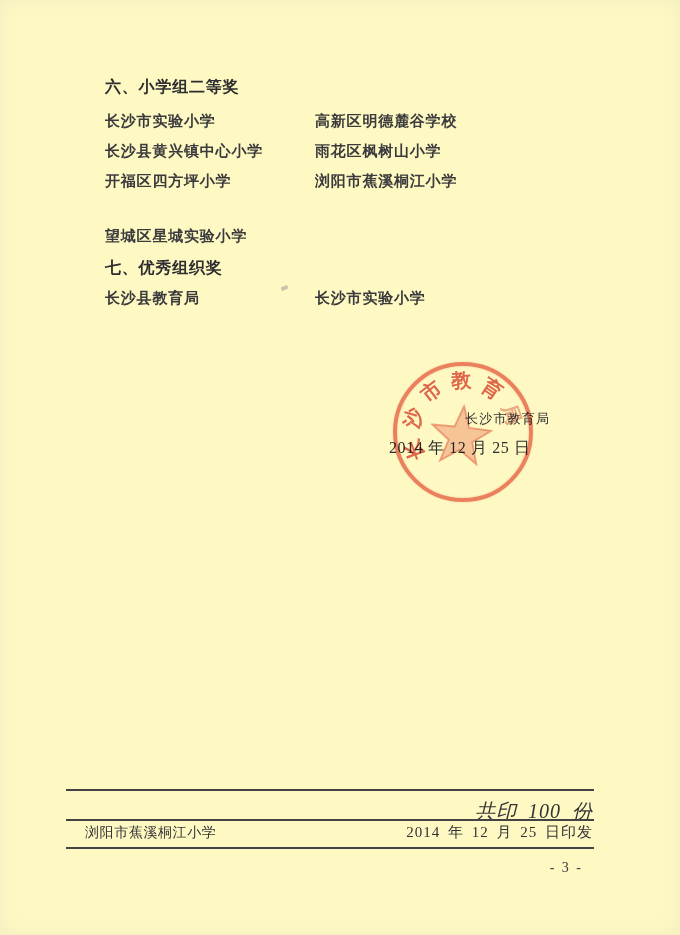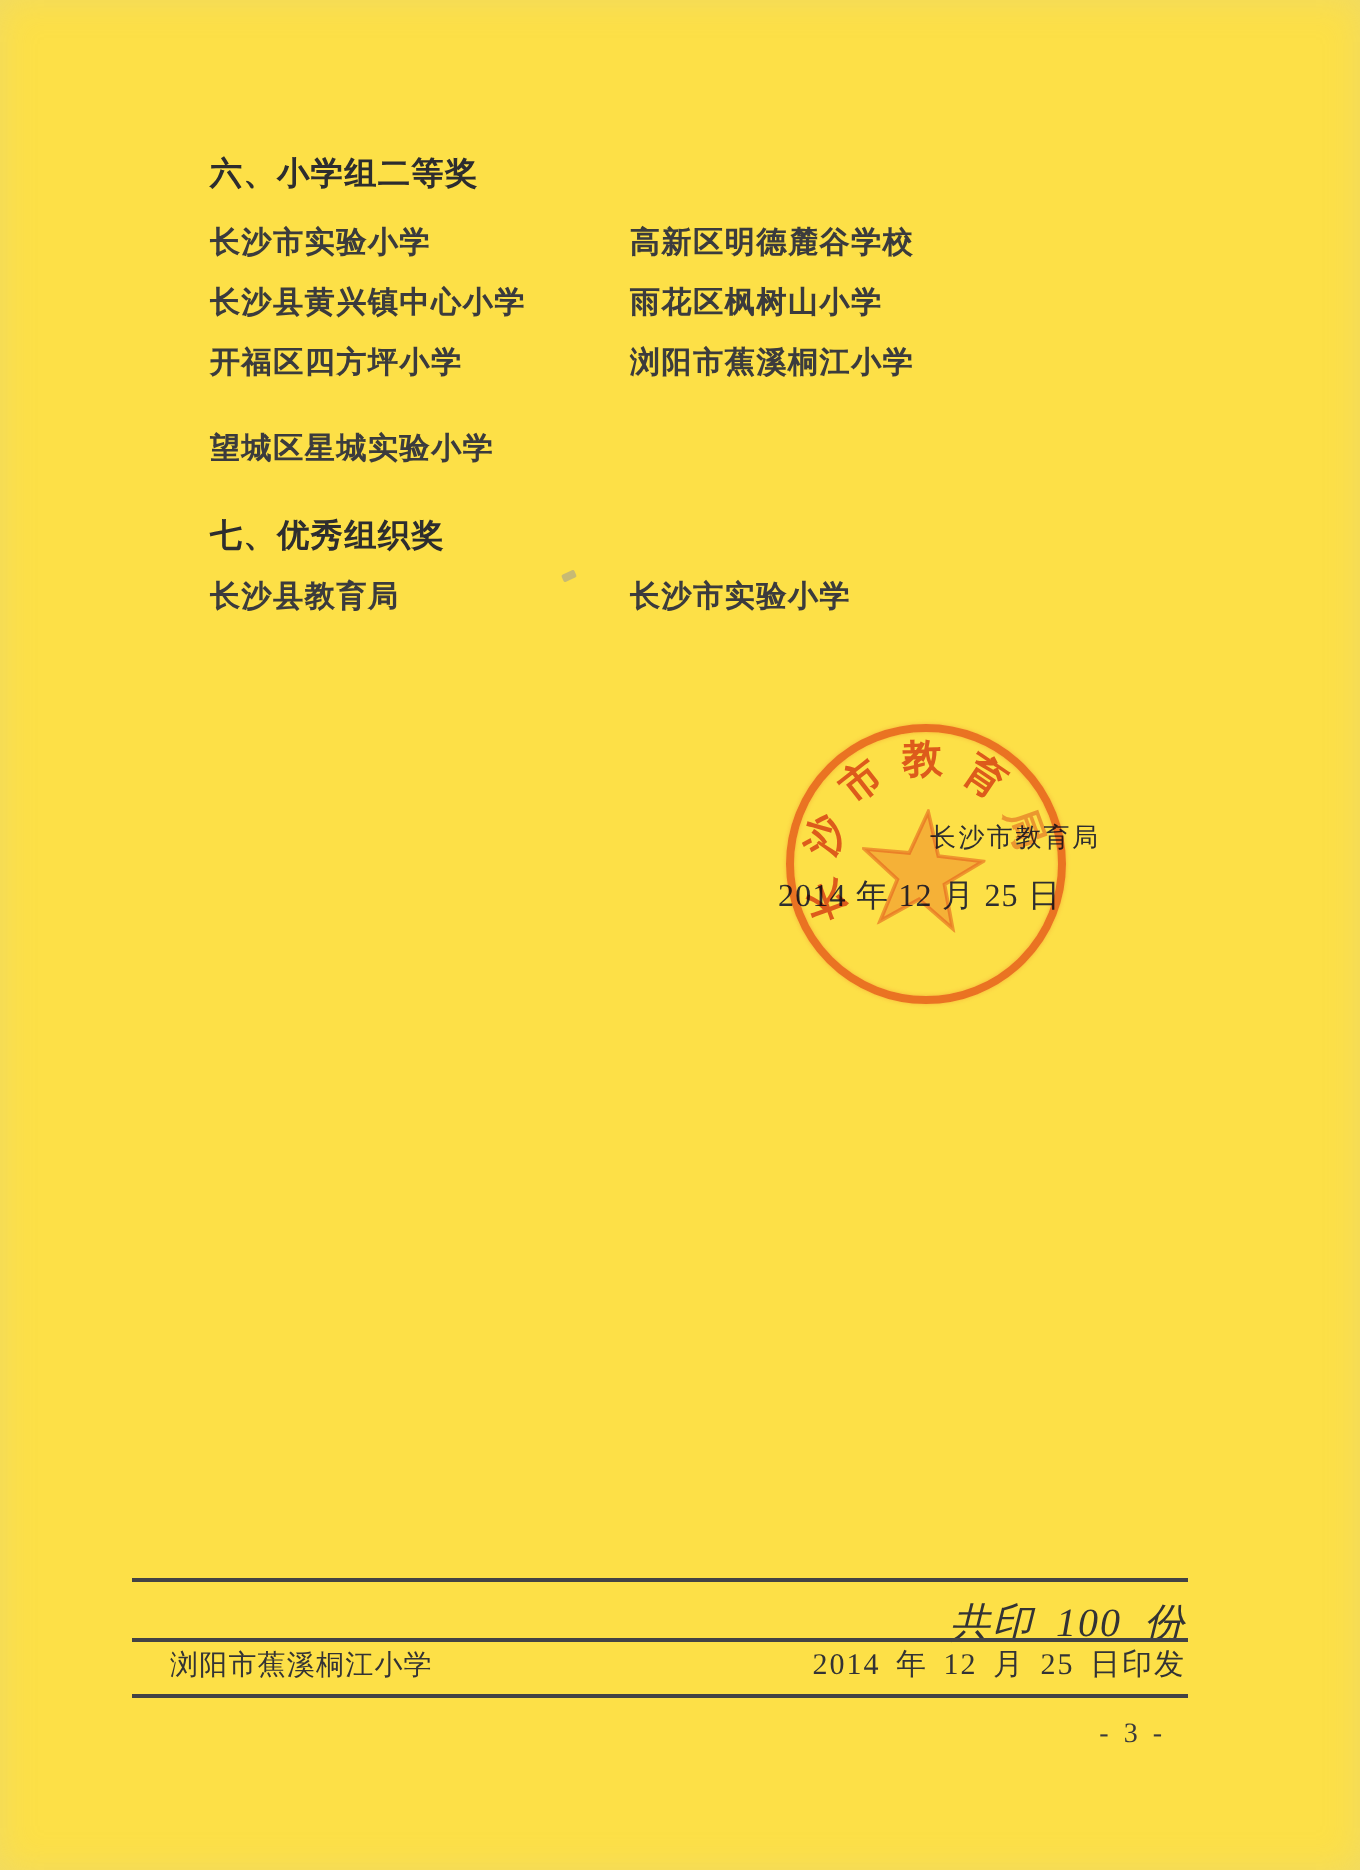--- a/index.html
+++ b/index.html
@@ -4,21 +4,21 @@
 <style>
   html,body{margin:0;padding:0;}
   body{
     width:680px;height:935px;
     background:#e9e9e7;
     font-family:"Liberation Serif", serif;
   }
   .page{
     position:relative;
     width:680px;height:935px;
-    background:#fde047;
+    background:#fef9c3;
     overflow:hidden;
     box-shadow:inset 0 0 18px rgba(200,198,192,.25);
   }
   
   .heading{
     position:absolute;left:105px;
     margin:0;
     font-family:"Liberation Sans", sans-serif;
     font-size:16px;font-weight:700;
     color:#2d2d2f;letter-spacing:.8px;
@@ -108,21 +108,21 @@
     <span class="c2">高新区明德麓谷学校</span>
   </div>
   <div class="row" style="top:142px">
     <span class="c1">长沙县黄兴镇中心小学</span>
     <span class="c2">雨花区枫树山小学</span>
   </div>
   <div class="row" style="top:172px">
     <span class="c1">开福区四方坪小学</span>
     <span class="c2">浏阳市蕉溪桐江小学</span>
   </div>
-  <div class="row" style="top:215px">
+  <div class="row" style="top:227px">
     <span class="c1">望城区星城实验小学</span>
     <span class="c2"></span>
   </div>
 
   <h2 class="heading" style="top:258px">七、优秀组织奖</h2>
 
   <div class="row" style="top:289px">
     <span class="c1">长沙县教育局</span>
     <span class="c2">长沙市实验小学</span>
   </div>

